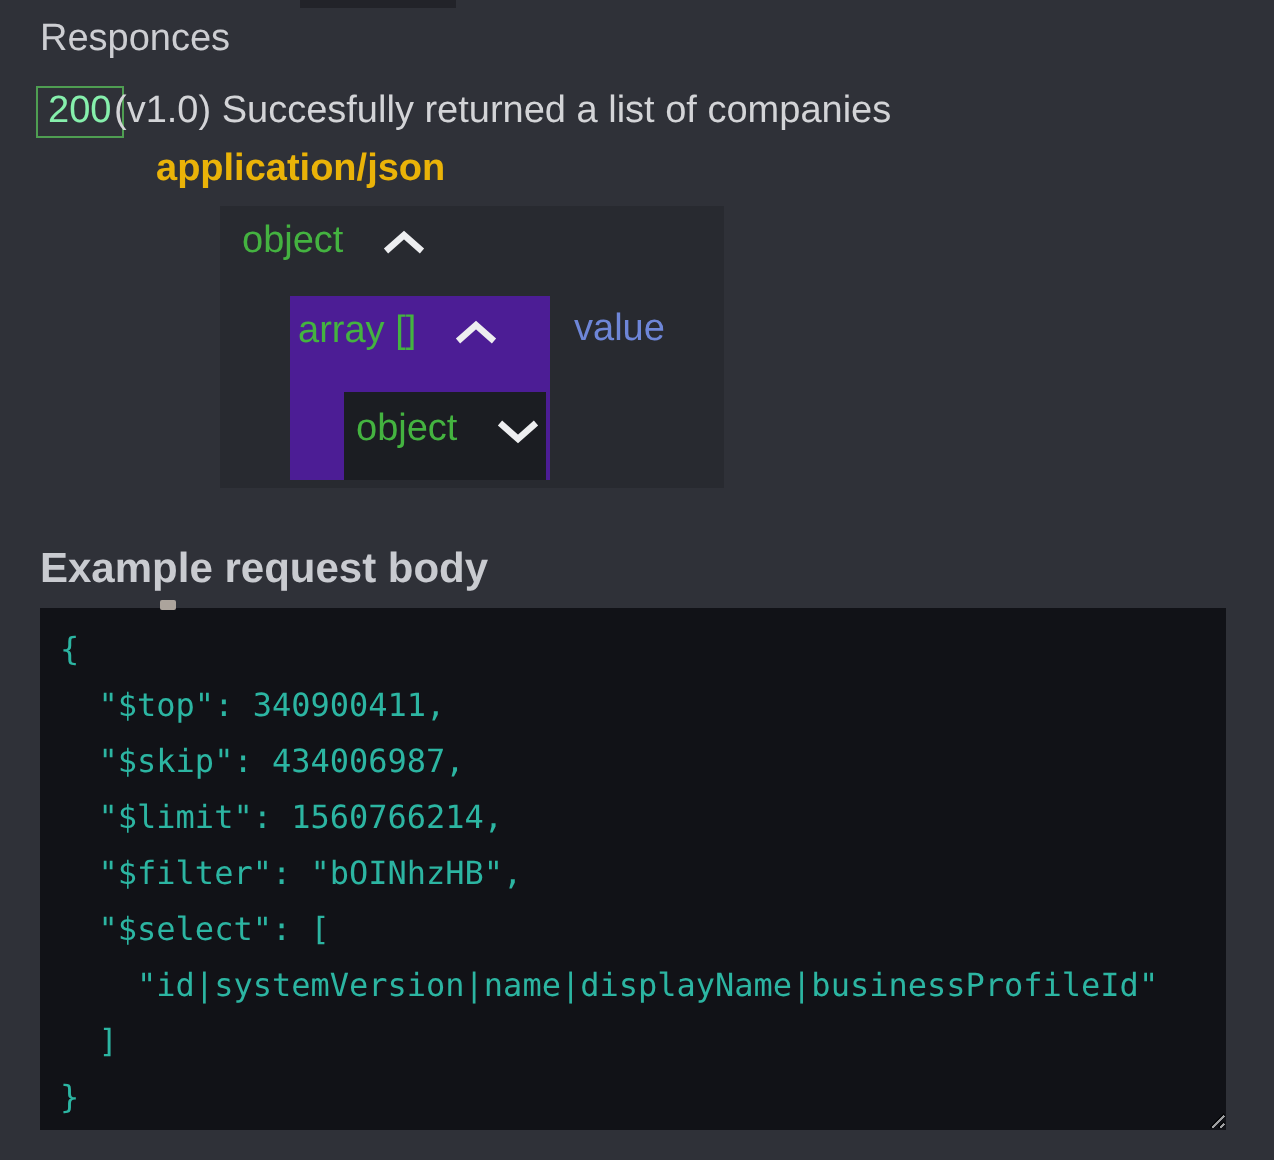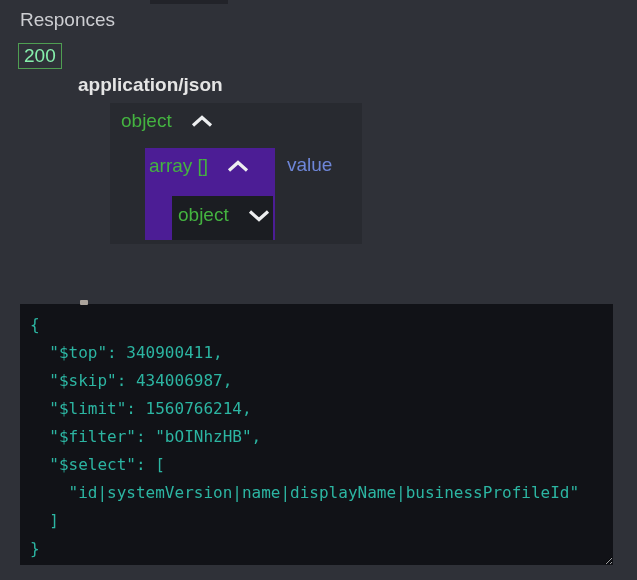--- a/index.html
+++ b/index.html
@@ -50,21 +50,21 @@
     position: absolute;
     left: 57px; top: 45px;
     font-size: 19px;
     color: #d3d4d7;
   }
   .content-type {
     position: absolute;
     left: 78px; top: 74px;
     font-size: 19px;
     font-weight: bold;
-    color: #e5e5e5;
+    color: #eab308;
   }
   .schema-tree {
     position: absolute;
     left: 110px; top: 103px;
     width: 252px; height: 141px;
     background: #282a30;
   }
   .node-row {
     position: absolute;
     display: flex;
@@ -131,20 +131,21 @@
 <body>
 
 <div class="stage">
 
   <div class="top-strip"></div>
 
   <div class="responses-heading">Responces</div>
 
   <span class="status-badge">200</span>
 
+  <div class="status-desc">(v1.0) Succesfully returned a list of companies</div>
 
   <div class="content-type">application/json</div>
 
   <div class="schema-tree">
 
     <div class="node-row root-row">
       <span class="type-label">object</span>
       <span class="chevron">
         <svg width="22" height="15" viewBox="0 0 22 15">
           <polyline points="2,11.5 11,3.5 20,11.5" fill="none" stroke="#edeef0" stroke-width="3.2"></polyline>
@@ -170,20 +171,21 @@
               <polyline points="2,3.5 11,11.5 20,3.5" fill="none" stroke="#edeef0" stroke-width="3.2"></polyline>
             </svg>
           </span>
         </div>
       </div>
     </div>
 
     <div class="value-label">value</div>
   </div>
 
+  <div class="example-heading">Example request body</div>
 
   <textarea class="example-body" spellcheck="false" style="">{
   "$top": 340900411,
   "$skip": 434006987,
   "$limit": 1560766214,
   "$filter": "bOINhzHB",
   "$select": [
     "id|systemVersion|name|displayName|businessProfileId"
   ]
 }</textarea>

